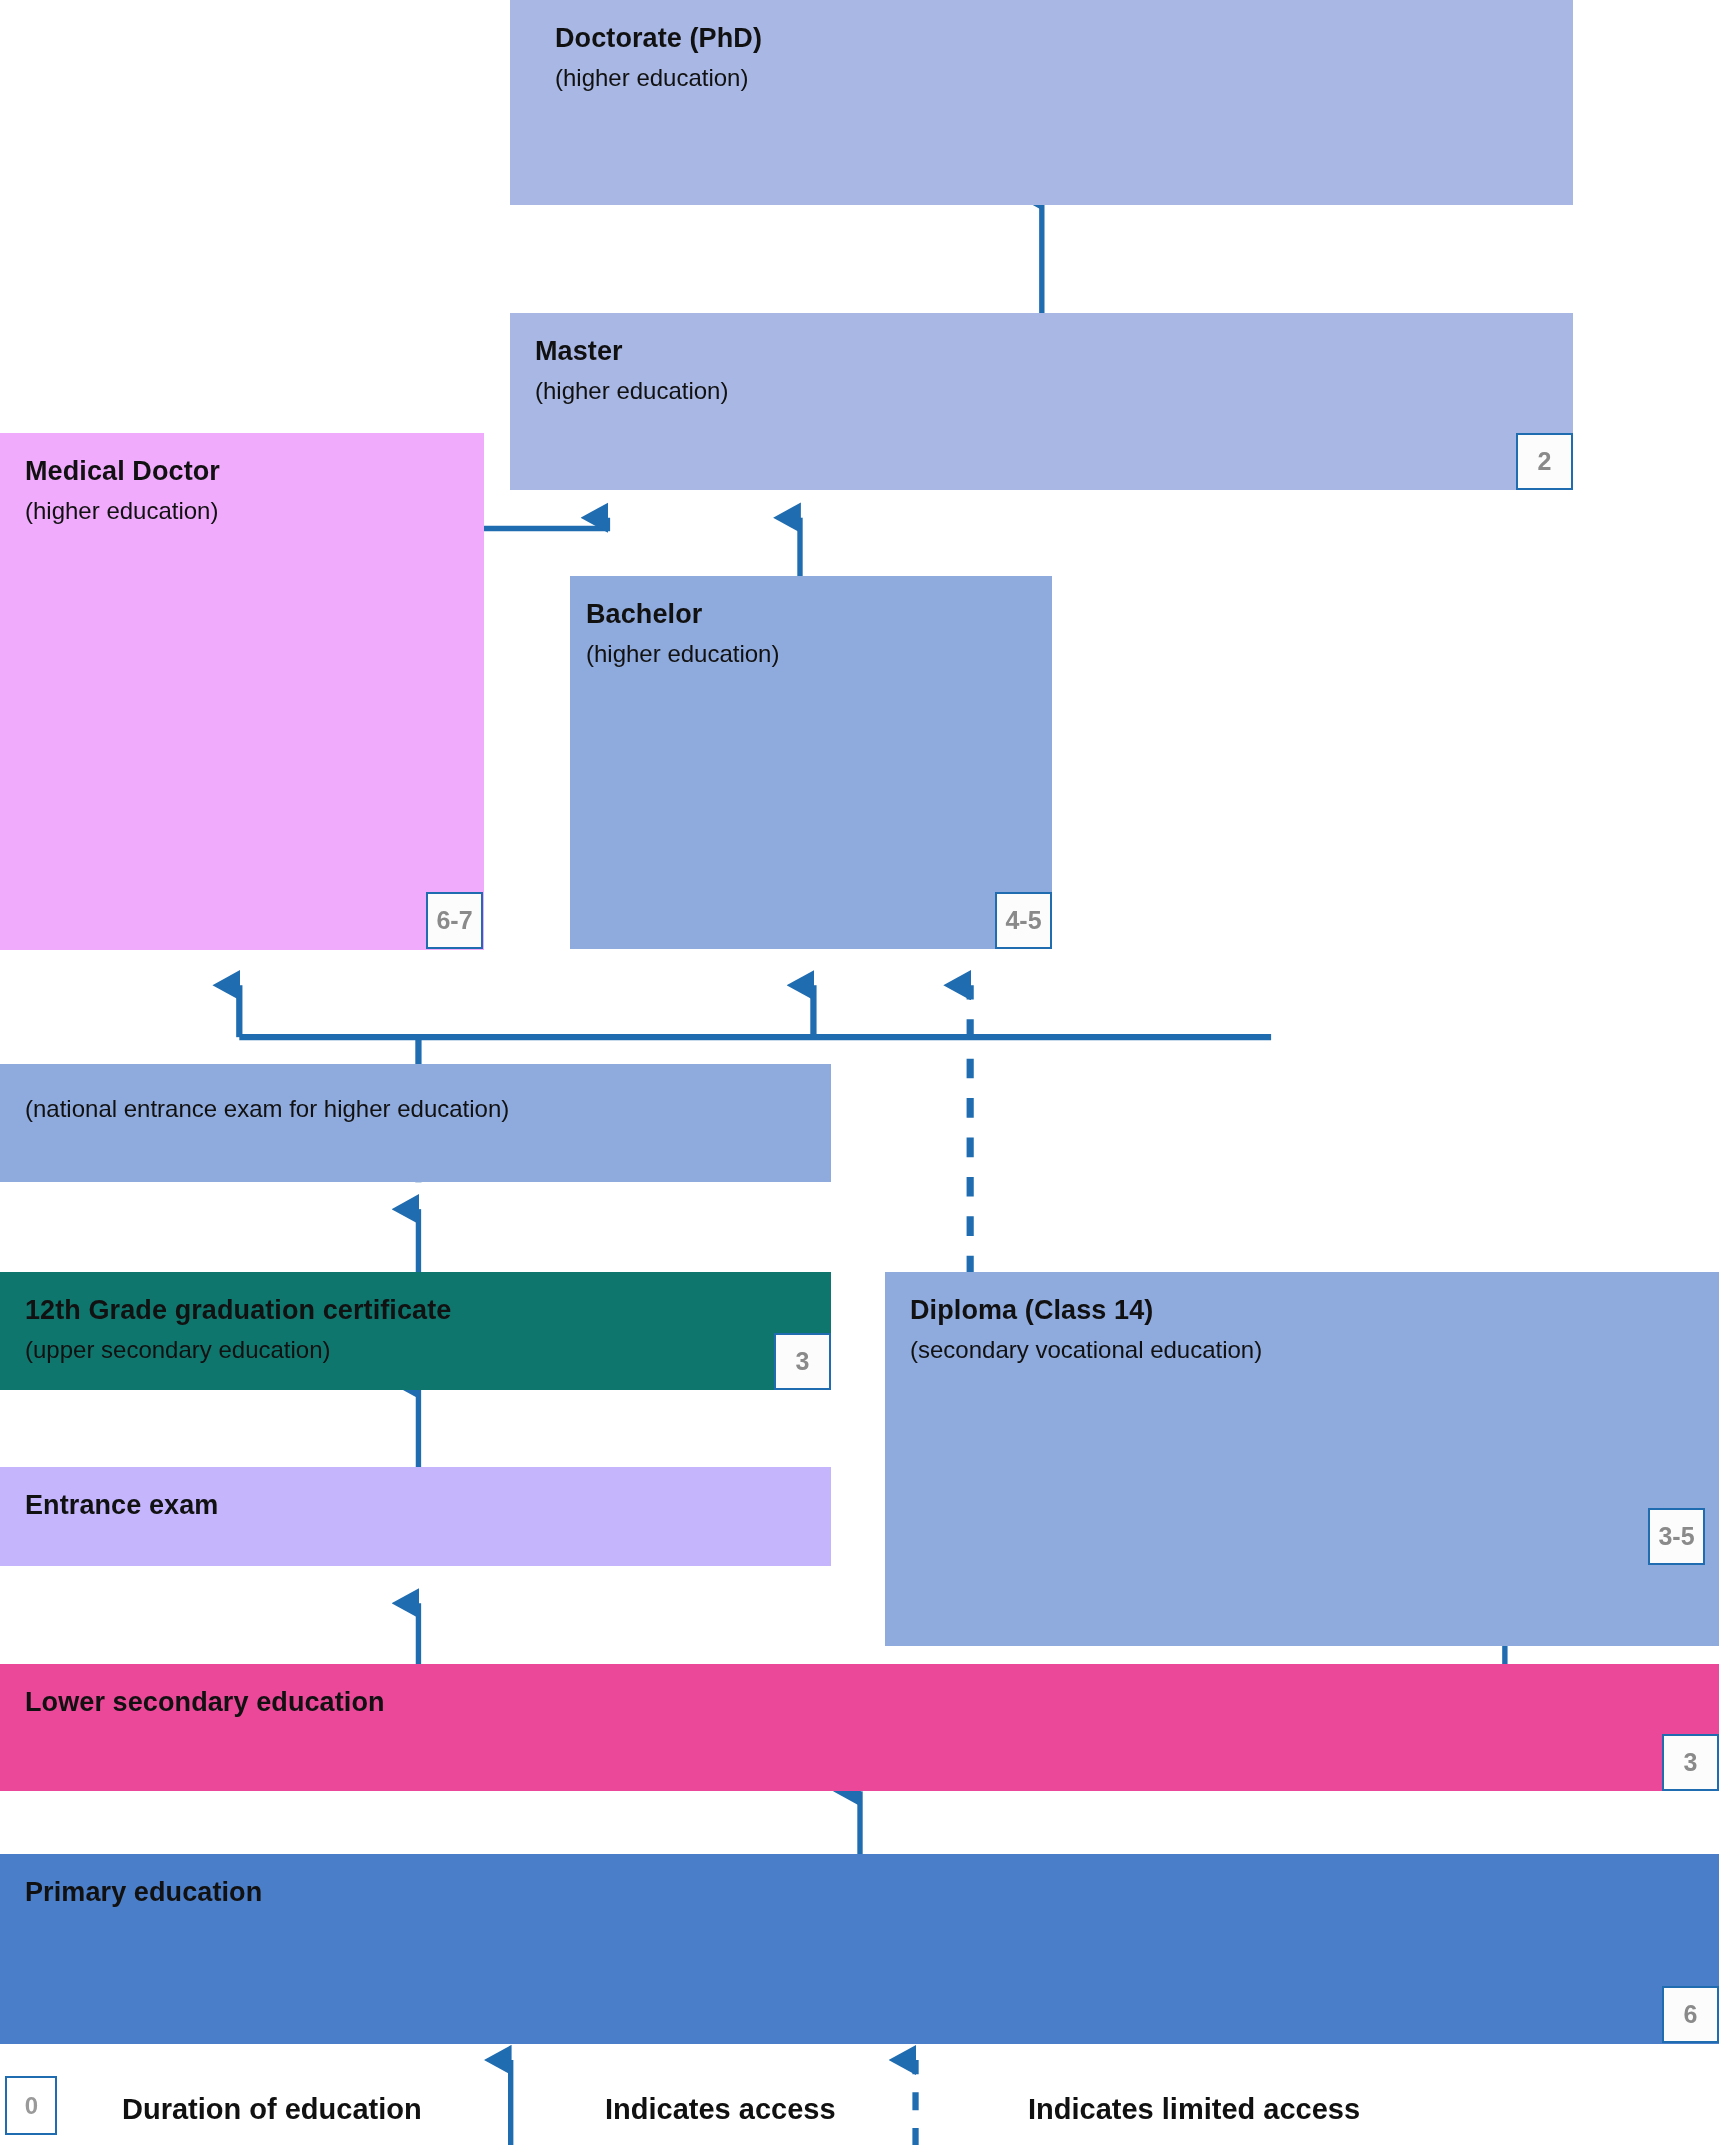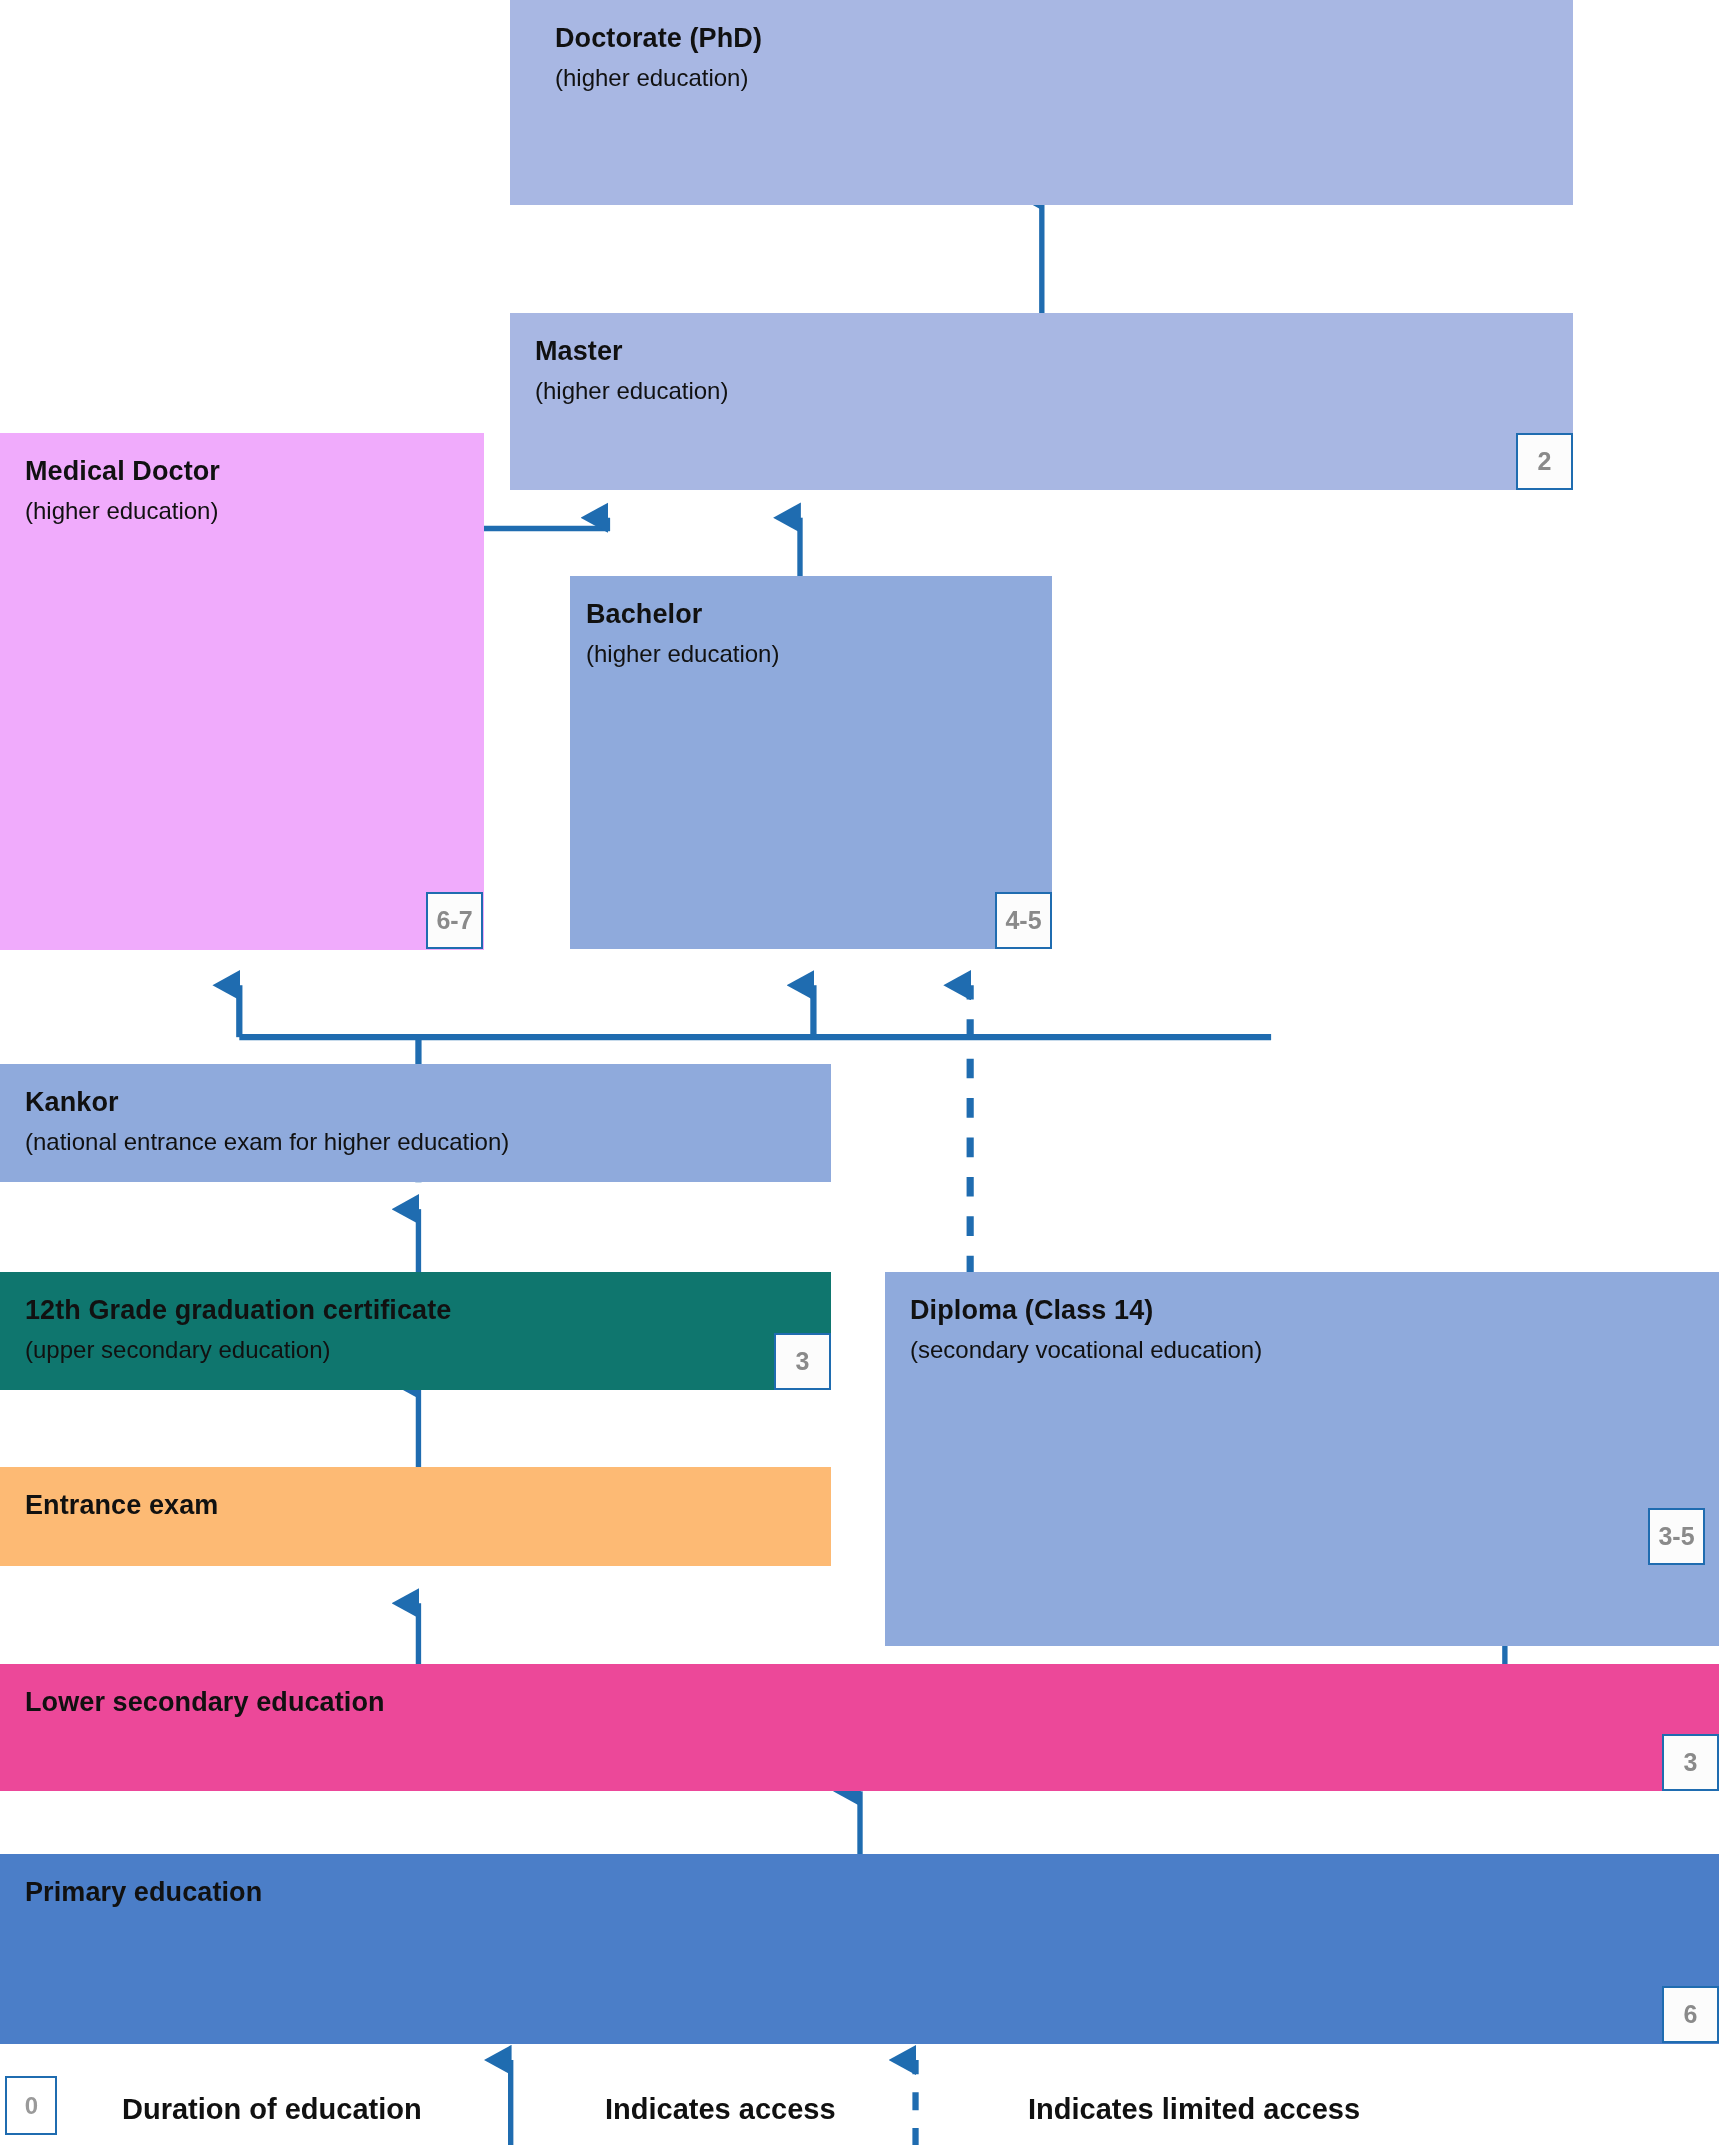--- a/index.html
+++ b/index.html
@@ -165,31 +165,30 @@
   </div>
   <div class="badge" style="left:426px; top:892px;">6-7</div>
 
   <div class="node" style="left:570px; top:576px; width:482px; height:373px; background:#8faadc;padding-left:16px;">
     <div class="title">Bachelor</div>
     <div class="subtitle">(higher education)</div>
   </div>
   <div class="badge" style="left:995px; top:892px;">4-5</div>
 
   <div class="node" style="left:0px; top:1064px; width:831px; height:118px; background:#8faadc;">
-    <div class="title">Kankor</div>
     <div class="subtitle">(national entrance exam for higher education)</div>
   </div>
 
   <div class="node" style="left:0px; top:1272px; width:831px; height:118px; background:#0f766e;">
     <div class="title">12th Grade graduation certificate</div>
     <div class="subtitle">(upper secondary education)</div>
   </div>
   <div class="badge" style="left:774px; top:1333px;">3</div>
 
-  <div class="node" style="left:0px; top:1467px; width:831px; height:99px; background:#fdba74;">
+  <div class="node" style="left:0px; top:1467px; width:831px; height:99px; background:#c4b5fd;">
     <div class="title">Entrance exam</div>
   </div>
 
   <div class="node" style="left:885px; top:1272px; width:835px; height:374px; background:#8faadc;">
     <div class="title">Diploma (Class 14)</div>
     <div class="subtitle">(secondary vocational education)</div>
   </div>
   <div class="badge" style="left:1648px; top:1508px;">3-5</div>
 
   <div class="node" style="left:0px; top:1664px; width:1720px; height:127px; background:#ec4899;">

